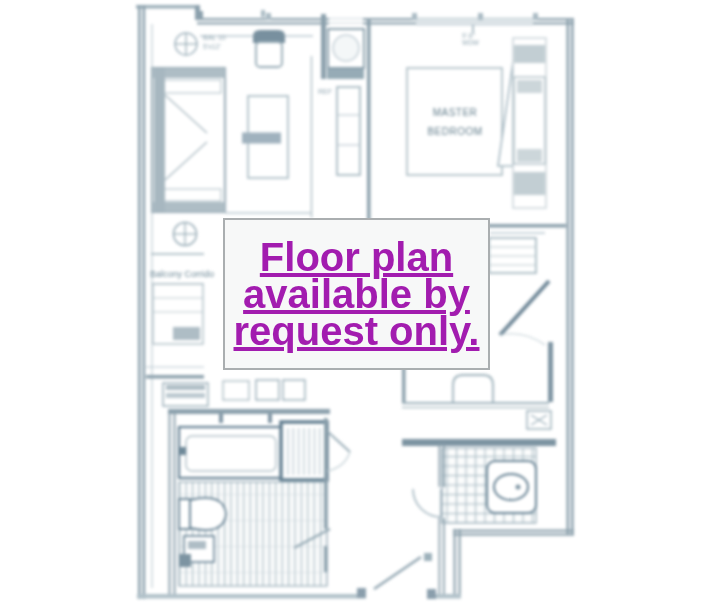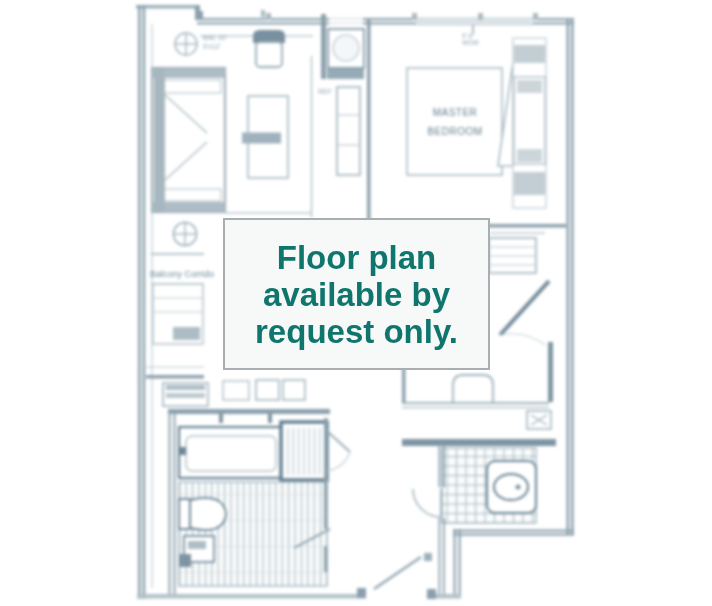--- a/index.html
+++ b/index.html
@@ -1,18 +1,18 @@
 <!DOCTYPE html>
 <html><head>
 <meta charset="utf-8">
 <style>
 html,body{margin:0;padding:0;background:#ffffff;width:712px;height:606px;overflow:hidden;}
 #wrap{position:relative;width:712px;height:606px;font-family:"Liberation Sans",sans-serif;}
 #plan{position:absolute;left:0;top:0;filter:blur(1.8px);}
-#notice{position:absolute;left:223px;top:218px;width:267px;height:152px;background:#f7f8f8;border:2px solid #aaaeb0;box-sizing:border-box;display:flex;align-items:center;justify-content:center;text-align:center;color:#0f766e;font-weight:bold;font-size:33px;line-height:37px;font-family:"Liberation Sans",sans-serif;}
+#notice{position:absolute;left:223px;top:218px;width:267px;height:152px;background:#f7f8f8;border:2px solid #aaaeb0;box-sizing:border-box;display:flex;align-items:center;justify-content:center;text-align:center;color:#a21caf;font-weight:bold;font-size:40px;line-height:37px;font-family:"Liberation Sans",sans-serif;text-decoration:underline;}
 </style>
 </head>
 <body>
 <div id="wrap">
 <svg id="plan" width="712" height="606" viewBox="0 0 712 606">
 <defs>
 <pattern id="vtile" width="6.4" height="26" patternUnits="userSpaceOnUse">
 <rect width="6.4" height="26" fill="#fbfcfc"></rect>
 <line x1="0" y1="0" x2="0" y2="26" stroke="#a2b5bf" stroke-width="2.2"></line>
 <line x1="0" y1="0" x2="6.4" y2="0" stroke="#c9d4da" stroke-width="1"></line>

